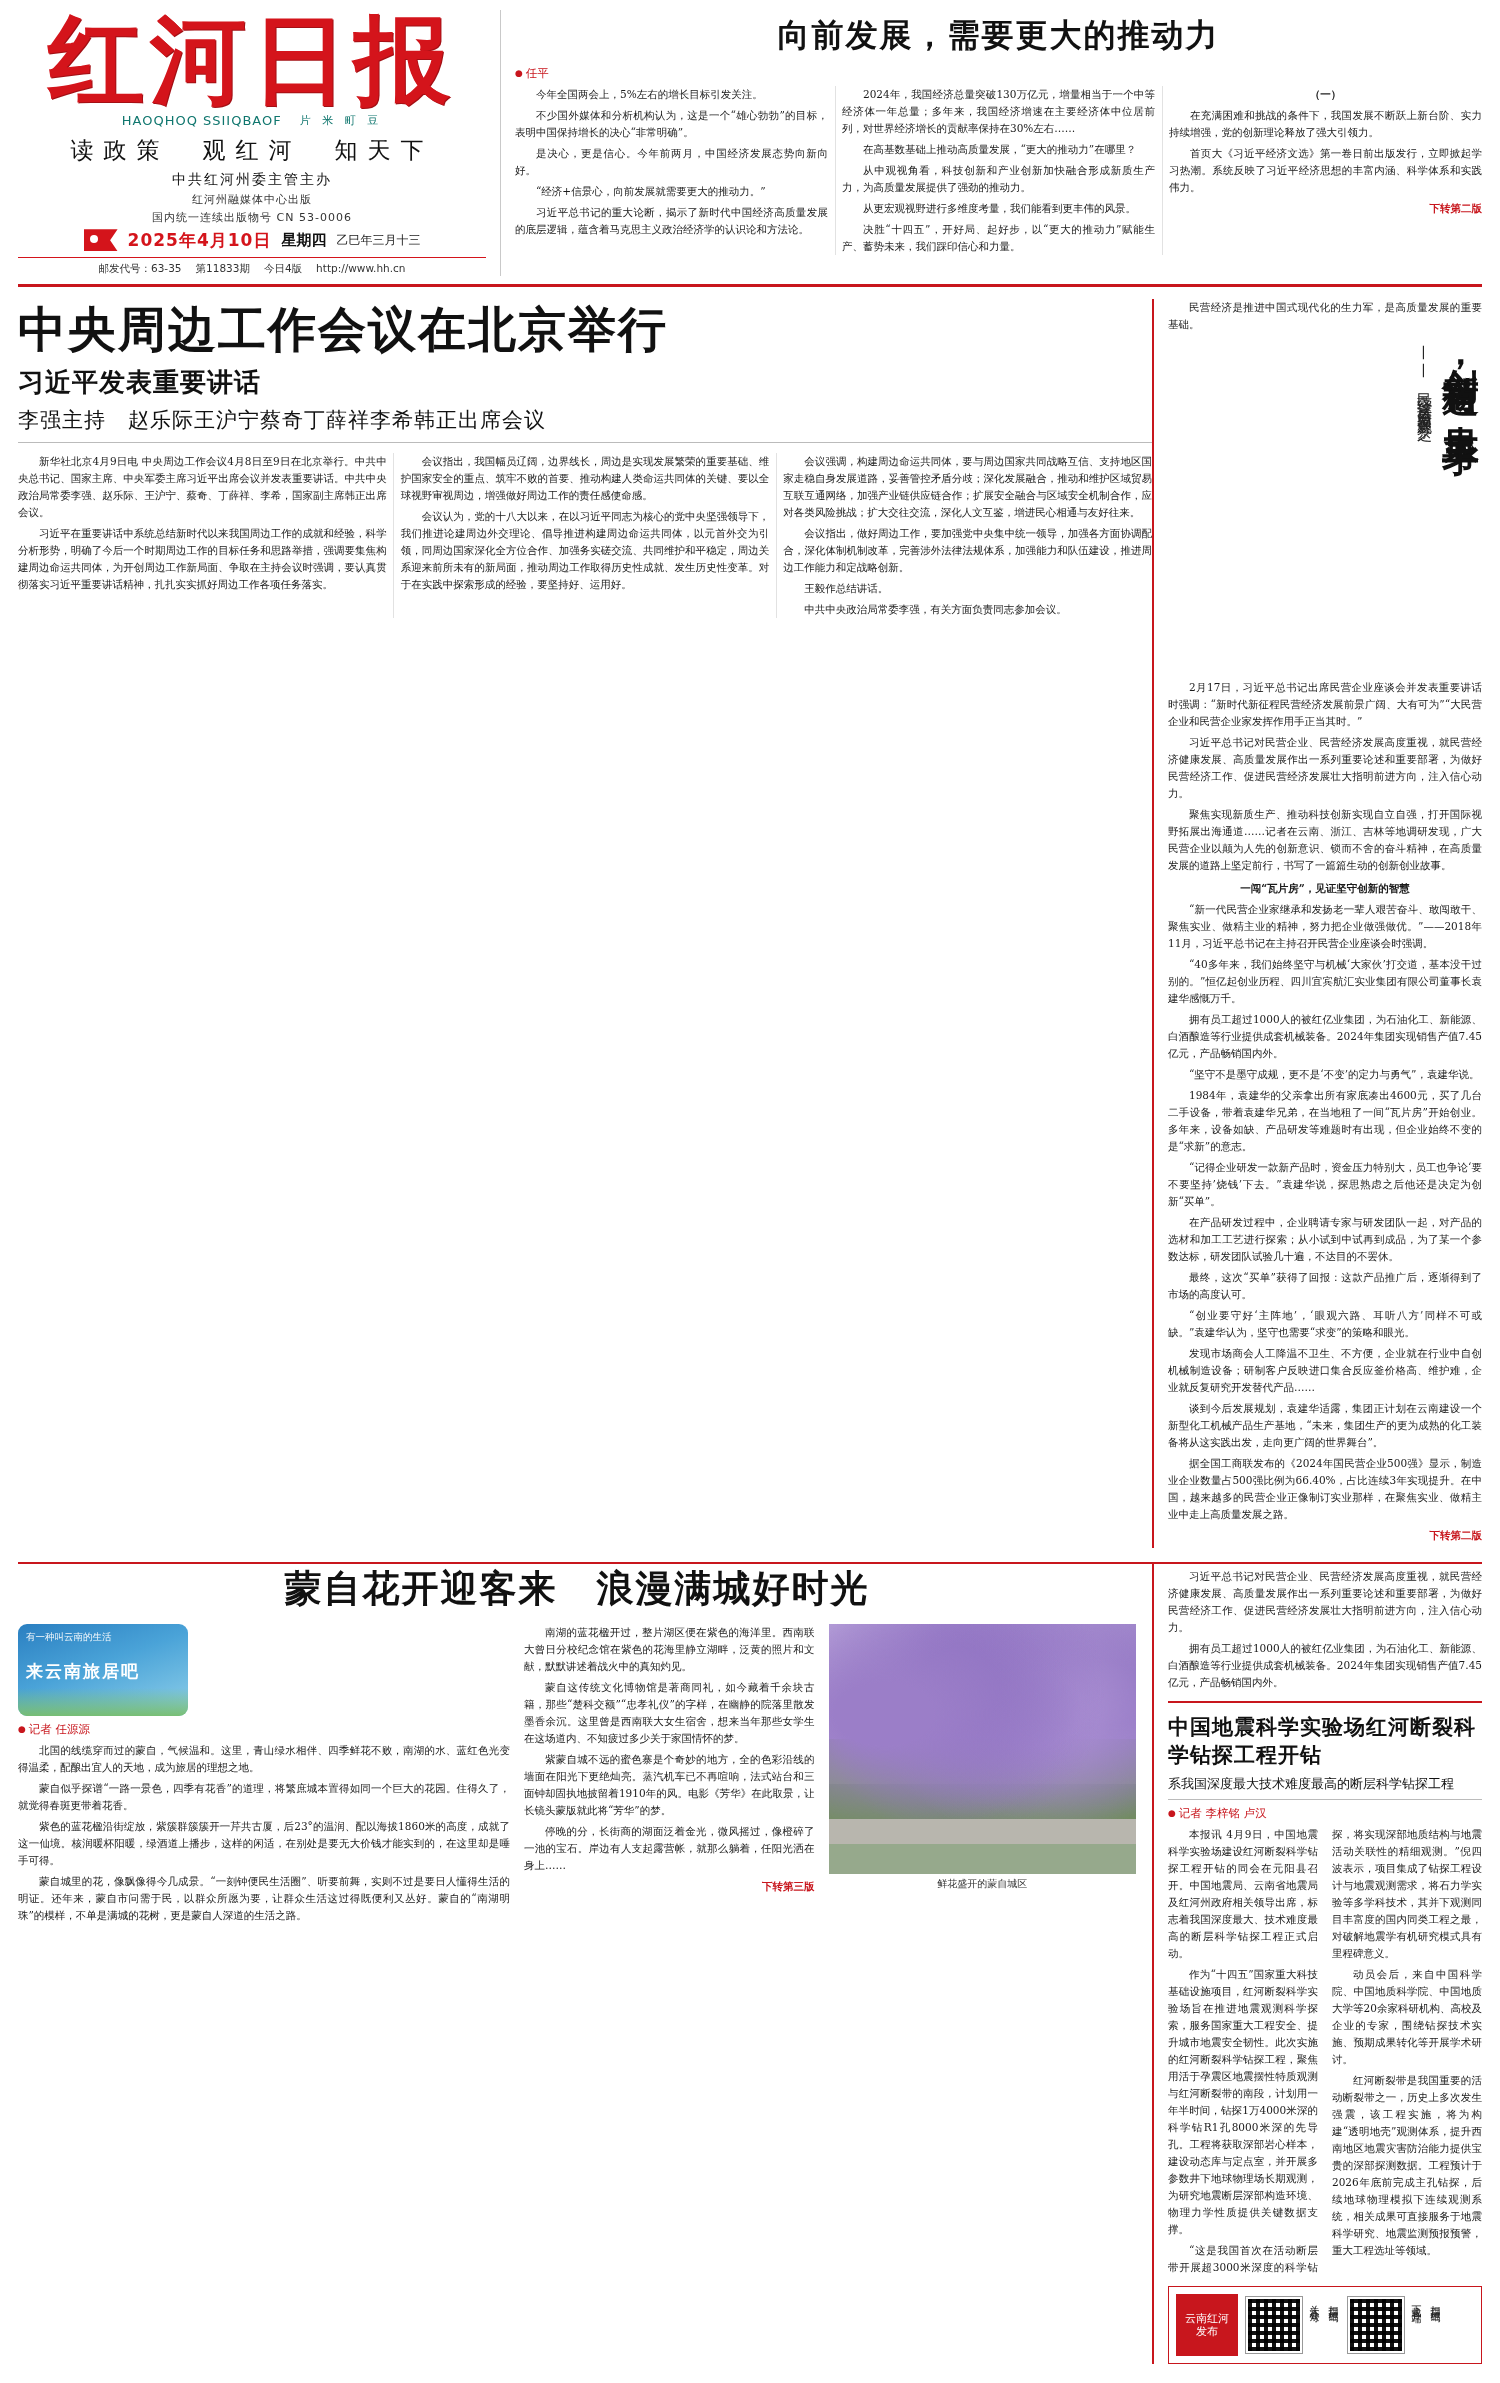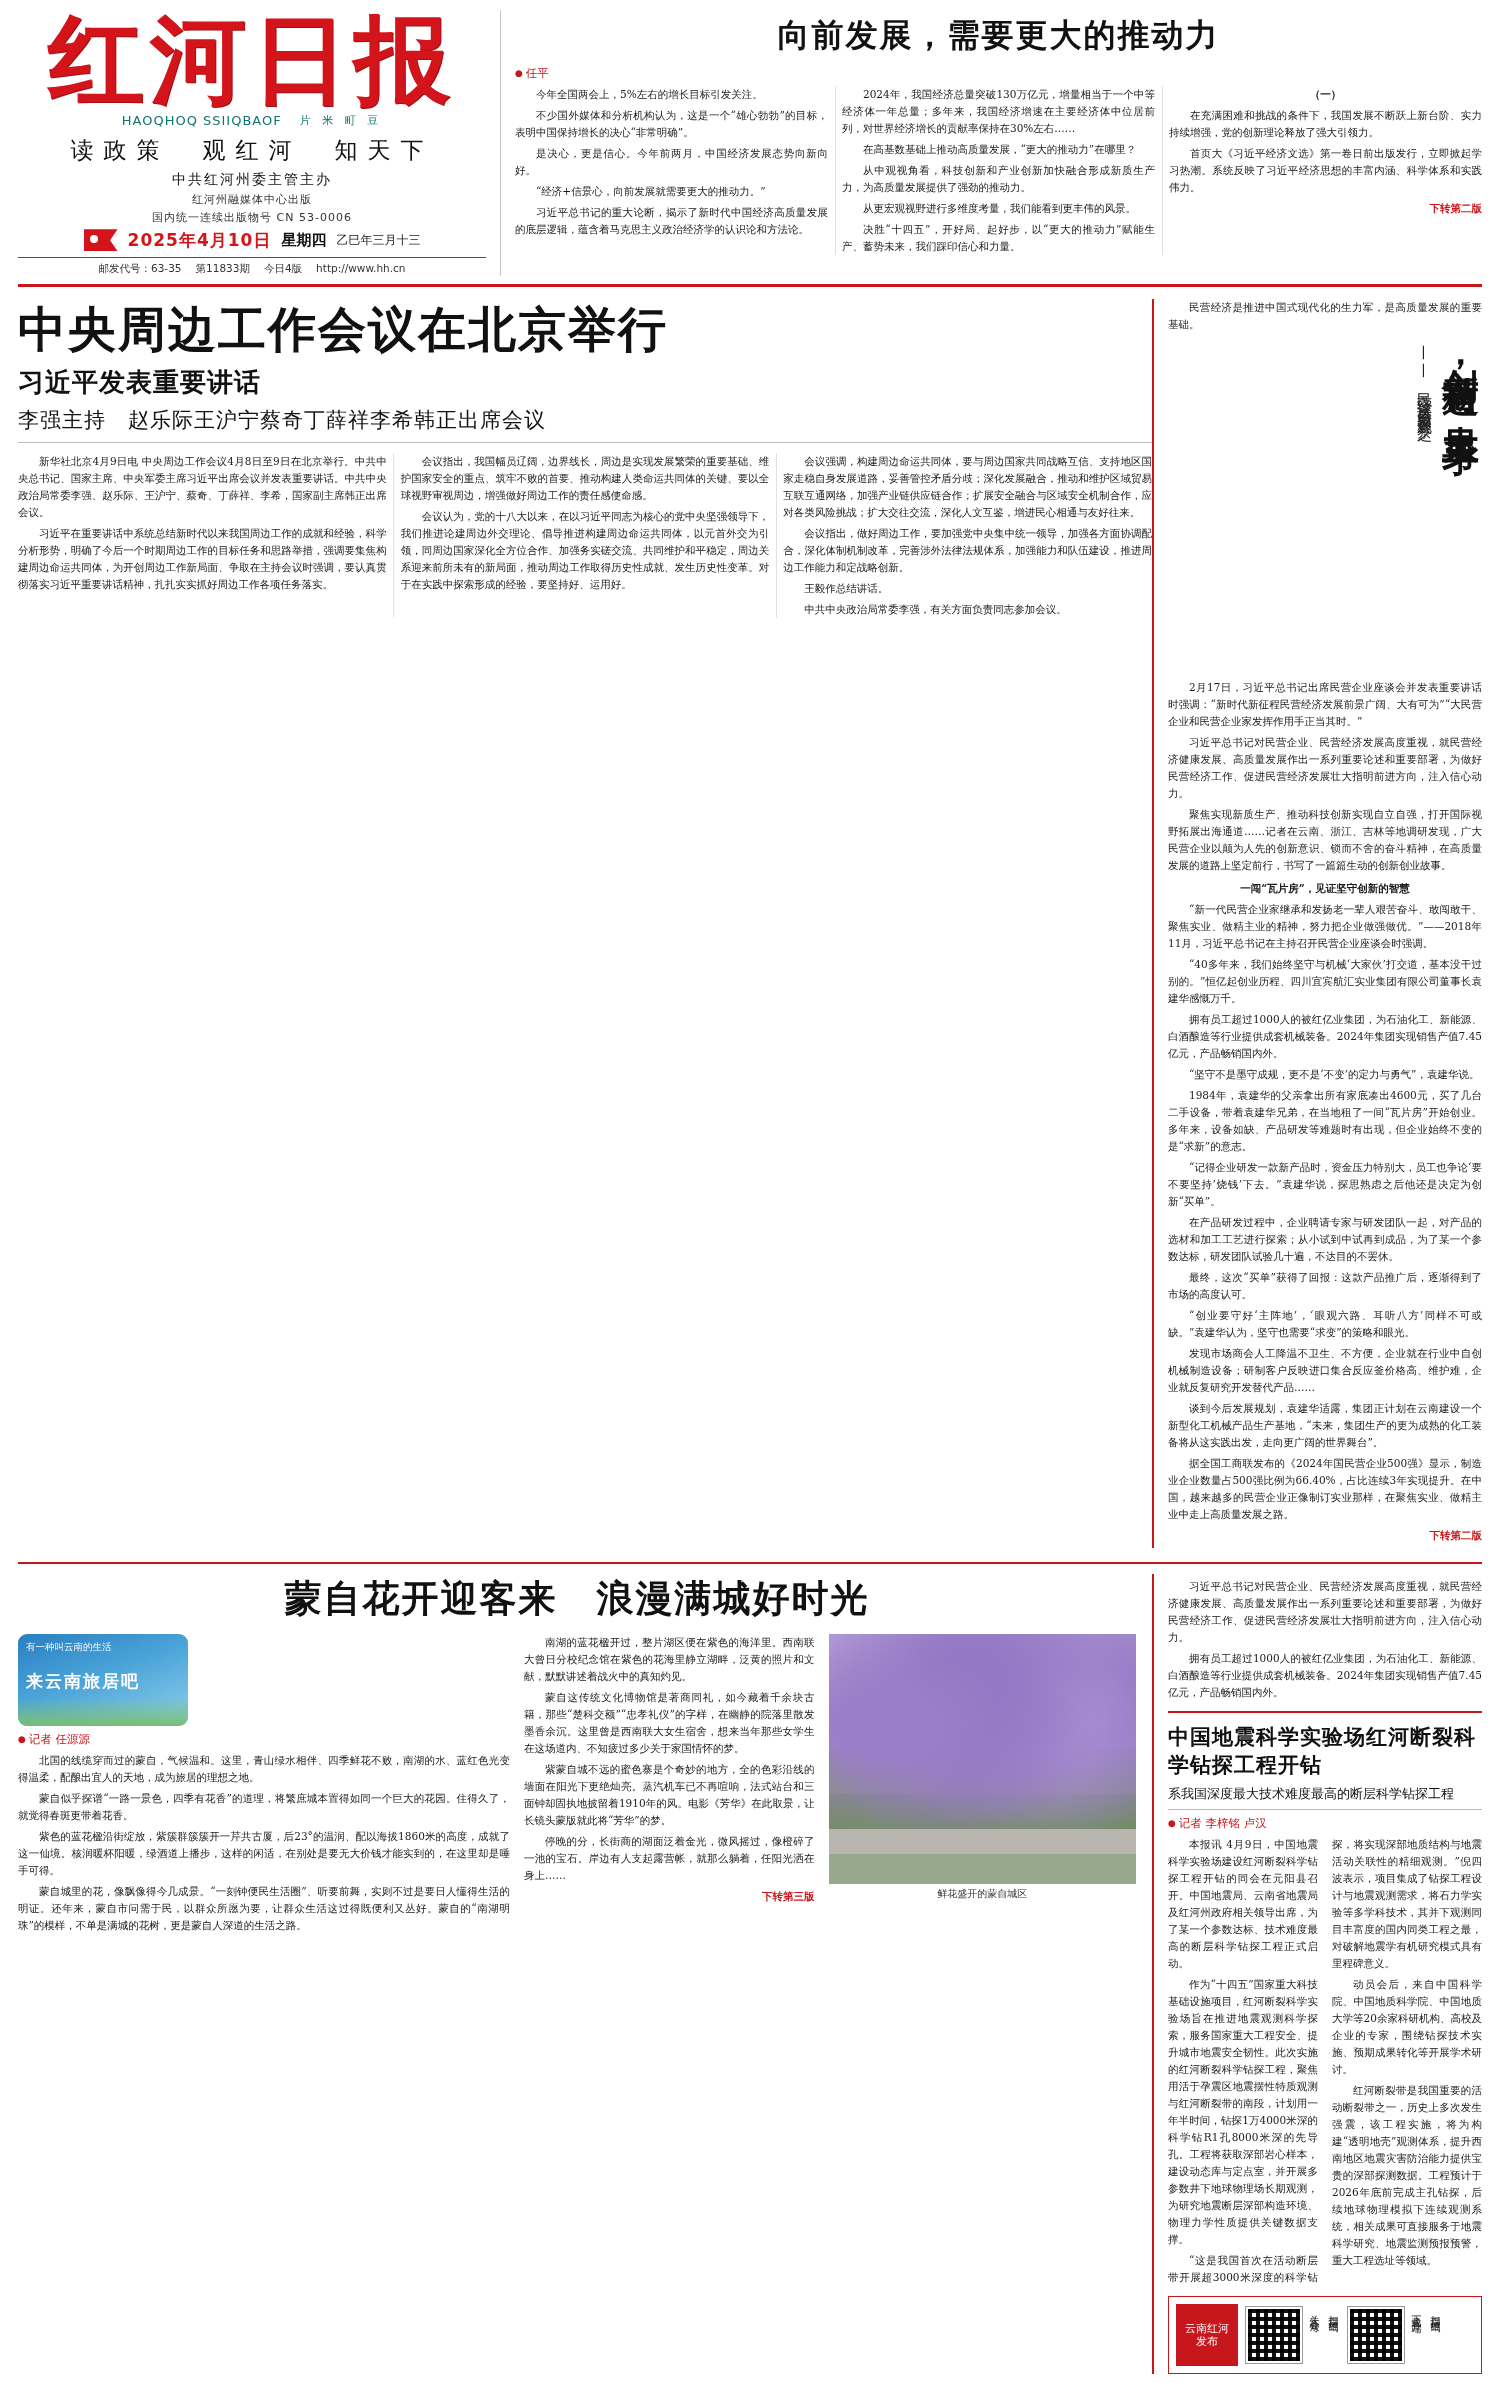--- a/index.html
+++ b/index.html
@@ -201,21 +201,20 @@
     letter-spacing: 3px;
     color: #222;
     height: 330px;
     padding-top: 6px;
   }
 
   
   .feature {
     margin-top: 14px;
     border-top: 2px solid #c8161d;
-    padding-top: 10px;
     display: flex;
     gap: 16px;
   }
   .feature-left { flex: 1 1 auto; }
   .feature-right { flex: 0 0 330px; border-left: 2px solid #c8161d; padding-left: 14px; }
   .feature-title {
     font-family: "DejaVu Serif", "Liberation Serif", serif;
     font-size: 37px;
     font-weight: bold;
     letter-spacing: 2px;
@@ -482,21 +481,21 @@
       <div class="body-text">
         <p></p>
         <p>习近平总书记对民营企业、民营经济发展高度重视，就民营经济健康发展、高质量发展作出一系列重要论述和重要部署，为做好民营经济工作、促进民营经济发展壮大指明前进方向，注入信心动力。</p>
         <p>拥有员工超过1000人的被红亿业集团，为石油化工、新能源、白酒酿造等行业提供成套机械装备。2024年集团实现销售产值7.45亿元，产品畅销国内外。</p>
       </div>
       <div class="sep-red"></div>
       <div class="headline-md">中国地震科学实验场红河断裂科学钻探工程开钻</div>
       <div style="font-size:13px; border-bottom:1px solid #bbb; padding-bottom:6px; margin-bottom:6px; font-family:'DejaVu Serif','Liberation Serif',serif;">系我国深度最大技术难度最高的断层科学钻探工程</div>
       <div class="byline-red">记者  李梓铭  卢汉</div>
       <div class="cols2 body-text">
-        <p>本报讯 4月9日，中国地震科学实验场建设红河断裂科学钻探工程开钻的同会在元阳县召开。中国地震局、云南省地震局及红河州政府相关领导出席，为了某一个参数达标、技术难度最高的断层科学钻探工程正式启动。</p>
+        <p>本报讯 4月9日，中国地震科学实验场建设红河断裂科学钻探工程开钻的同会在元阳县召开。中国地震局、云南省地震局及红河州政府相关领导出席，标志着我国深度最大、技术难度最高的断层科学钻探工程正式启动。</p>
         <p>作为“十四五”国家重大科技基础设施项目，红河断裂科学实验场旨在推进地震观测科学探索，服务国家重大工程安全、提升城市地震安全韧性。此次实施的红河断裂科学钻探工程，聚焦用活于孕震区地震摆性特质观测与红河断裂带的南段，计划用一年半时间，钻探1万4000米深的科学钻R1孔8000米深的先导孔。工程将获取深部岩心样本，建设动态库与定点室，并开展多参数井下地球物理场长期观测，为研究地震断层深部构造环境、物理力学性质提供关键数据支撑。</p>
         <p>“这是我国首次在活动断层带开展超3000米深度的科学钻探，将实现深部地质结构与地震活动关联性的精细观测。”倪四波表示，项目集成了钻探工程设计与地震观测需求，将石力学实验等多学科技术，其并下观测同目丰富度的国内同类工程之最，对破解地震学有机研究模式具有里程碑意义。</p>
         <p>动员会后，来自中国科学院、中国地质科学院、中国地质大学等20余家科研机构、高校及企业的专家，围绕钻探技术实施、预期成果转化等开展学术研讨。</p>
         <p>红河断裂带是我国重要的活动断裂带之一，历史上多次发生强震，该工程实施，将为构建“透明地壳”观测体系，提升西南地区地震灾害防治能力提供宝贵的深部探测数据。工程预计于2026年底前完成主孔钻探，后续地球物理模拟下连续观测系统，相关成果可直接服务于地震科学研究、地震监测预报预警，重大工程选址等领域。</p>
       </div>
       <div class="qr-row">
         <div class="qr-brand">云南红河发布</div>
         <div class="qr-group">
           <div class="qr-code"></div>
           <div class="qr-label">关注公众号</div>

